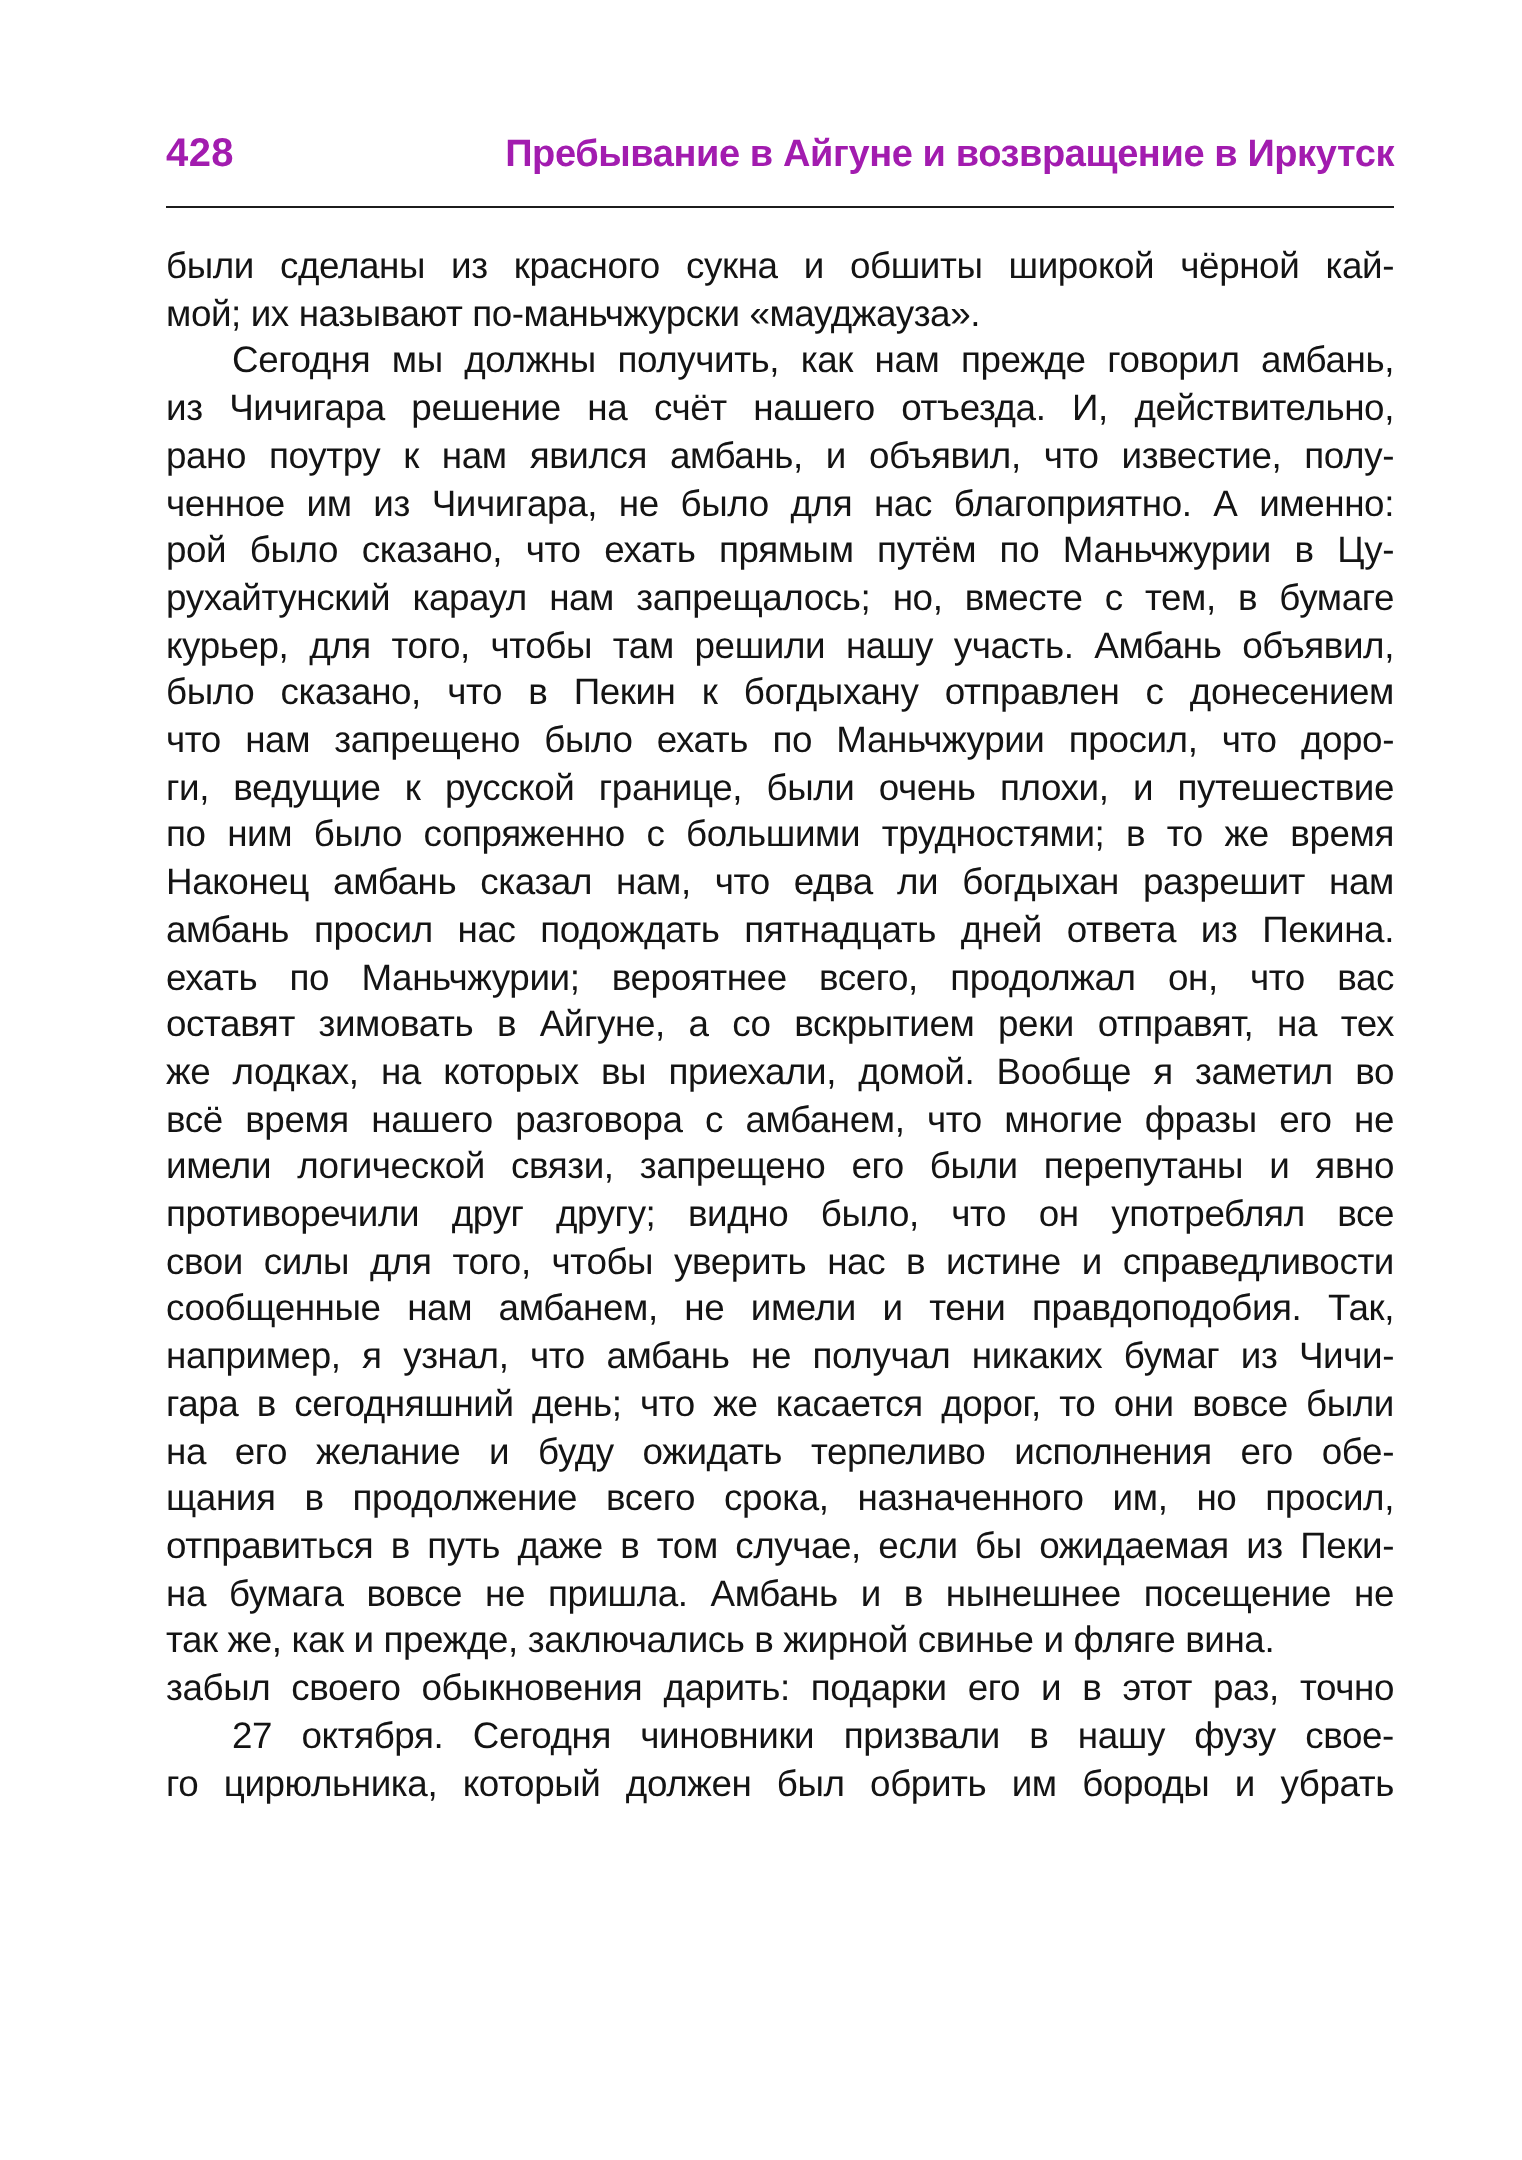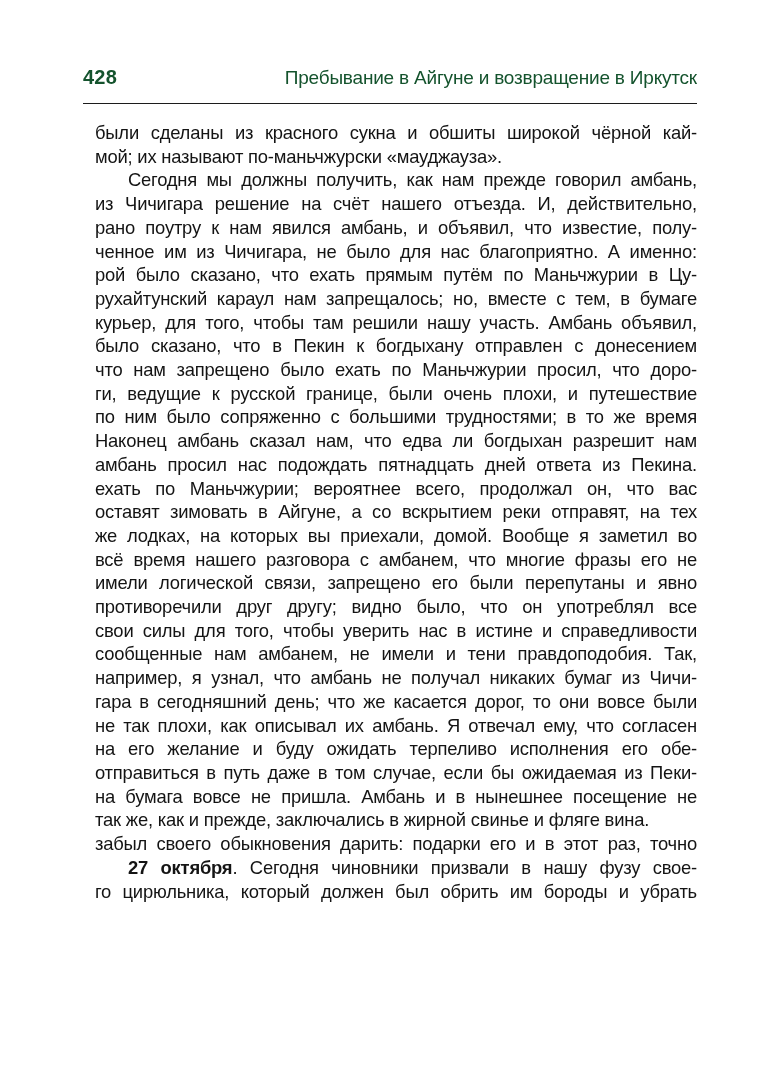--- a/index.html
+++ b/index.html
@@ -17,30 +17,30 @@
     background: #ffffff;
   }
   .running-header {
     position: absolute;
     left: 83px;
     right: 64px;
     top: 66px;
     display: flex;
     justify-content: space-between;
     align-items: center;
-    color: #14532d;
+    color: #a21caf;
   }
   .page-number {
     font-size: 20px;
     font-weight: bold;
     letter-spacing: 0.2px;
   }
   .running-title {
     font-size: 19px;
-    font-weight: normal;
+    font-weight: bold;
     letter-spacing: -0.2px;
     text-align: right;
     margin-left: 34px;
   }
   .header-rule {
     position: absolute;
     left: 83px;
     right: 64px;
     top: 103px;
     border-top: 1.6px solid #1c1c1c;
@@ -54,25 +54,24 @@
     font-size: 18.4px;
     line-height: 23.7px;
     letter-spacing: -0.2px;
   }
   .para { display: block; }
   .line {
     display: block;
     text-align: justify;
     text-align-last: justify;
     white-space: nowrap0; 
-    margin-left: 12px;
   }
   .line.indent { text-indent: 33px; }
   .line.para-end { text-align-last: left; }
-  .line b { font-weight: bold; }
+  .line b { font-weight: normal; }
 </style>
 </head>
 <body>
 
 <div class="page">
 
   <div class="running-header">
     <span class="page-number">428</span>
     <span class="running-title">Пребывание в Айгуне и возвращение в Иркутск</span>
   </div>
@@ -101,22 +100,22 @@
         <div class="line">ехать по Маньчжурии; вероятнее всего, продолжал он, что вас</div>
         <div class="line">оставят зимовать в Айгуне, а со вскрытием реки отправят, на тех</div>
         <div class="line">же лодках, на которых вы приехали, домой. Вообще я заметил во</div>
         <div class="line">всё время нашего разговора с амбанем, что многие фразы его не</div>
         <div class="line">имели логической связи, запрещено его были перепутаны и явно</div>
         <div class="line">противоречили друг другу; видно было, что он употреблял все</div>
         <div class="line">свои силы для того, чтобы уверить нас в истине и справедливости</div>
         <div class="line">сообщенные нам амбанем, не имели и тени правдоподобия. Так,</div>
         <div class="line">например, я узнал, что амбань не получал никаких бумаг из Чичи-</div>
         <div class="line">гара в сегодняшний день; что же касается дорог, то они вовсе были</div>
-        <div class="line">не так плохи, как описывал их амбань. Я отвечал ему, что согласен</div>
         <div class="line">на его желание и буду ожидать терпеливо исполнения его обе-</div>
+        <div class="line">щания в продолжение всего срока, назначенного им, но просил,</div>
         <div class="line">отправиться в путь даже в том случае, если бы ожидаемая из Пеки-</div>
         <div class="line">на бумага вовсе не пришла. Амбань и в нынешнее посещение не</div>
         <div class="line para-end">так же, как и прежде, заключались в жирной свинье и фляге вина.</div>
         <div class="line">забыл своего обыкновения дарить: подарки его и в этот раз, точно</div>
       </div>
       <div class="para">
         <div class="line indent"><b>27 октября</b>. Сегодня чиновники призвали в нашу фузу свое-</div>
         <div class="line">го цирюльника, который должен был обрить им бороды и убрать</div>
       </div>
     </div>

